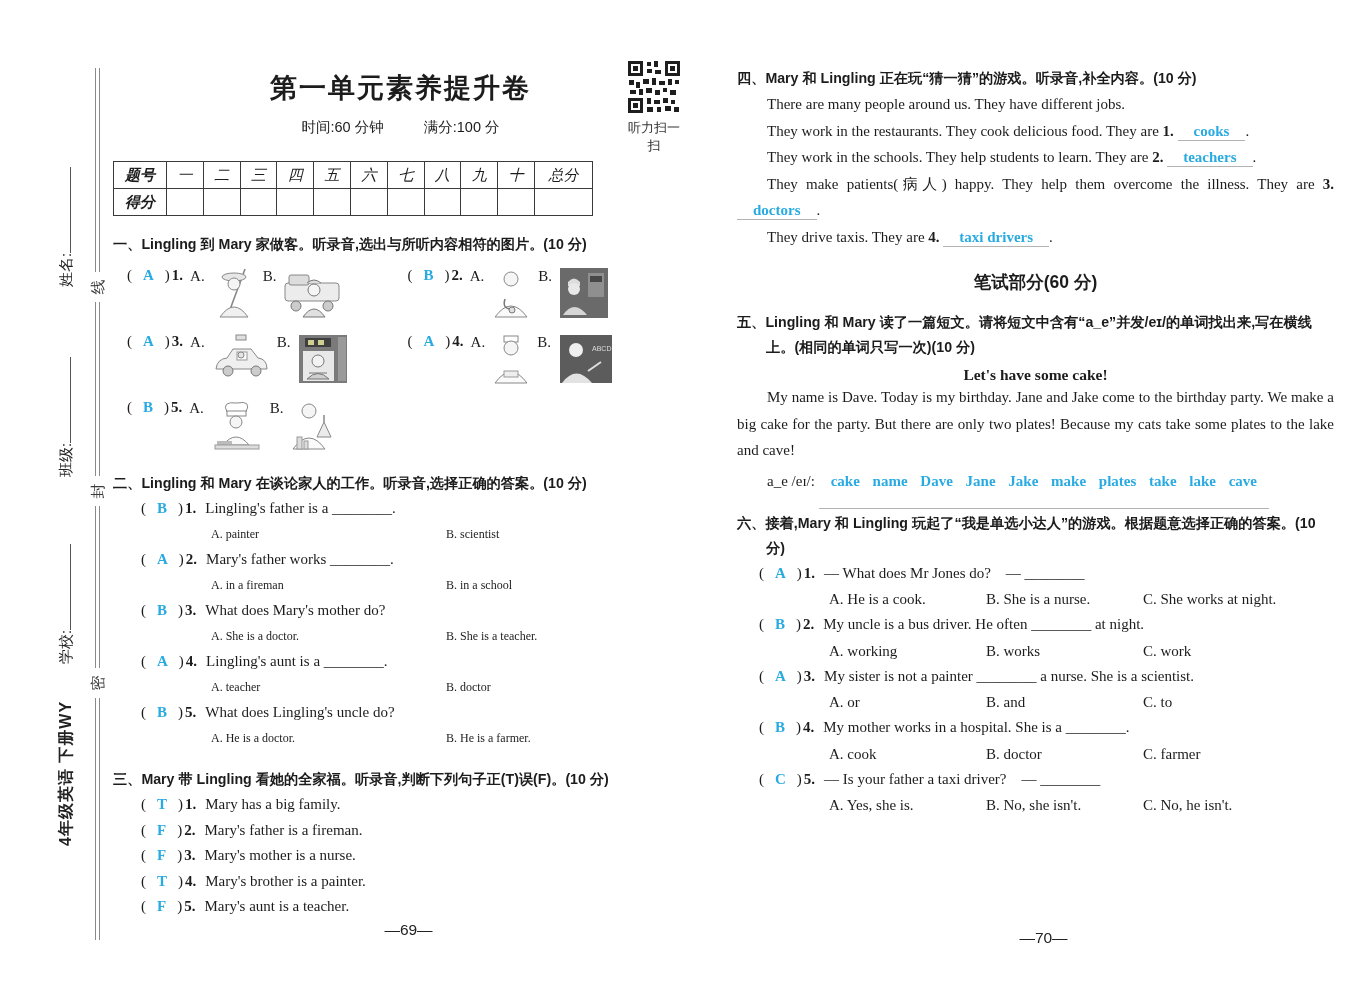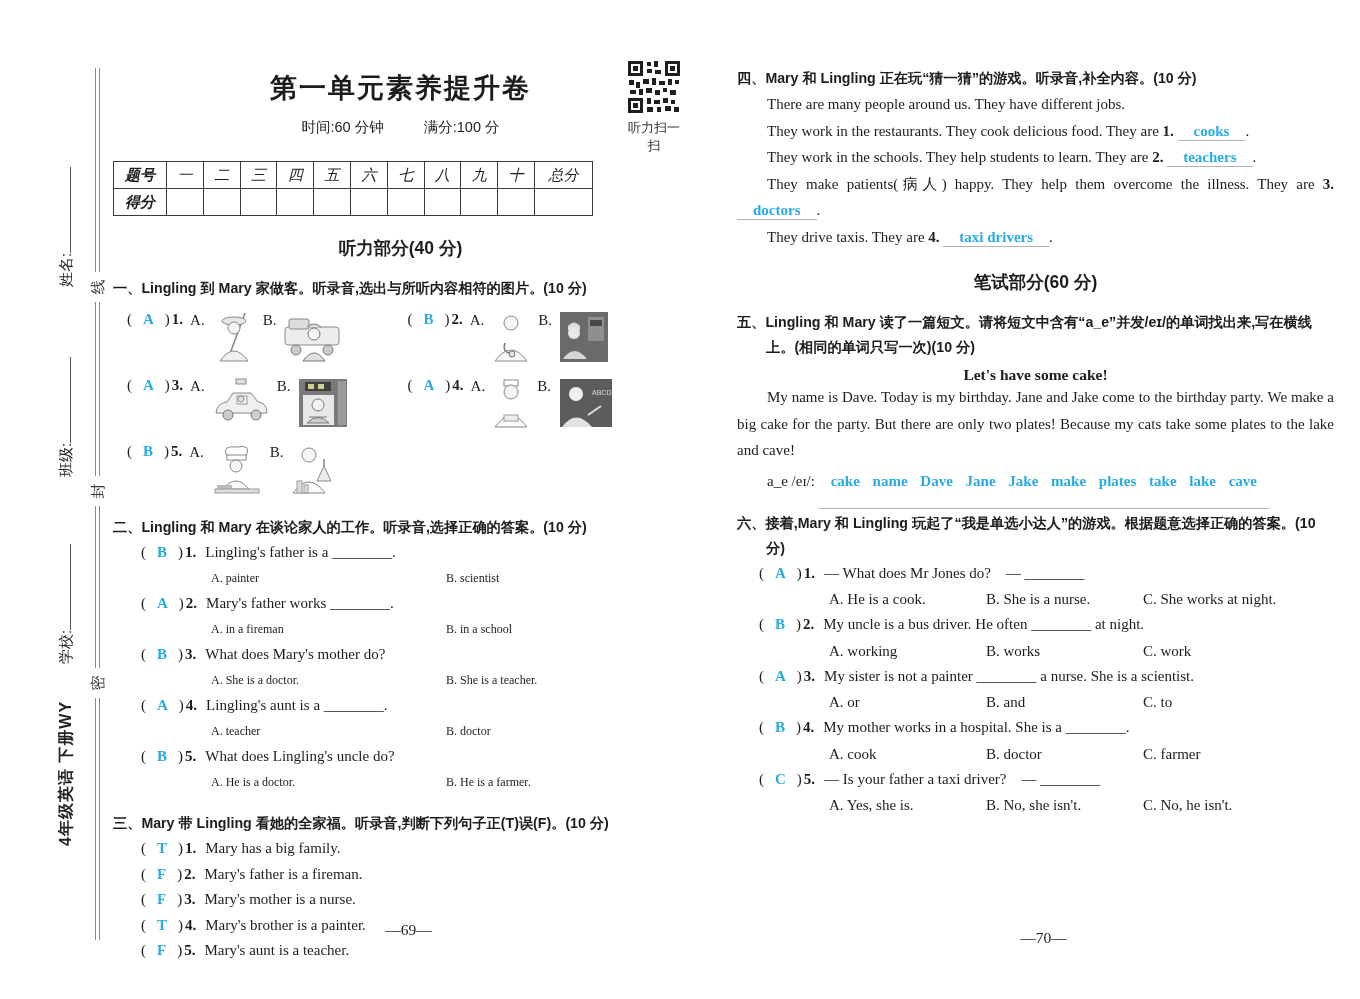--- a/index.html
+++ b/index.html
@@ -64,21 +64,21 @@
   .opts-3 { display: flex; margin-left: 92px; font-family: "Liberation Serif", serif; font-size: 15px; line-height: 26px; }
   .opts-3 .oa, .opts-3 .ob { width: 157px; }
 
   .para { font-family: "Liberation Serif", serif; font-size: 15px; line-height: 26.5px; text-align: justify; text-indent: 2em; margin: 0; }
   .fill { color: var(--blue); font-weight: bold; font-family: "Liberation Serif", serif; border-bottom: 1px solid var(--line-gray); padding: 0 16px 1px; }
   .fnum { font-weight: bold; }
   .passage-title { text-align: center; font-weight: bold; font-family: "Liberation Serif", serif; font-size: 15.5px; margin-top: 6px; }
   .ans-line { margin: 4px 0 0 30px; font-family: "Liberation Serif", serif; font-size: 15px; line-height: 27px; }
   .fill-long { color: var(--blue); font-weight: bold; border-bottom: 1px solid var(--line-gray); word-spacing: 9px; padding: 0 12px 19px; }
 
-  .pagenum { position: absolute; left: 16px; right: 0; text-align: center; font-family: Liberation Serif, serif; font-size: 15.5px; color: #222; }
+  .pagenum { position: absolute; left: 16px; right: 0; text-align: center; font-family: Liberation Sans, sans-serif; font-size: 15.5px; color: #222; }
   #leftPage .pagenum { top: 863px; }
   #rightPage .pagenum { top: 877px; }
 </style>
 </head>
 <body>
 
 <div class="seal-rule"></div>
 <span class="seal-char" style="top:272px">线</span>
 <span class="seal-char" style="top:476px">封</span>
 <span class="seal-char" style="top:668px">密</span>
@@ -171,21 +171,20 @@
           <td></td>
       <td></td>
           <td></td>
       <td></td>
           <td></td>
       <td></td>
     </tr>
   </tbody>
     </table>
 
-  <div class="section-head">听力部分(40 分)</div>
 
   <div class="qhead">一、Lingling 到 Mary 家做客。听录音,选出与所听内容相符的图片。(10 分)</div>
 
   <div class="q1-row">
     <div class="q1-cell">
       <span class="prefix"><span>(</span><b class="ans">A</b><span>)</span><b class="qnum">1.</b></span>
       <span class="ab">A.</span>
       <span class="pic"><svg width="44" height="52" viewBox="0 0 44 52">
             <line x1="33" y1="2" x2="16" y2="48" stroke="#888" stroke-width="1.6"></line>
             <ellipse cx="22" cy="10" rx="12" ry="4" fill="#e7e7e7" stroke="#888"></ellipse>

